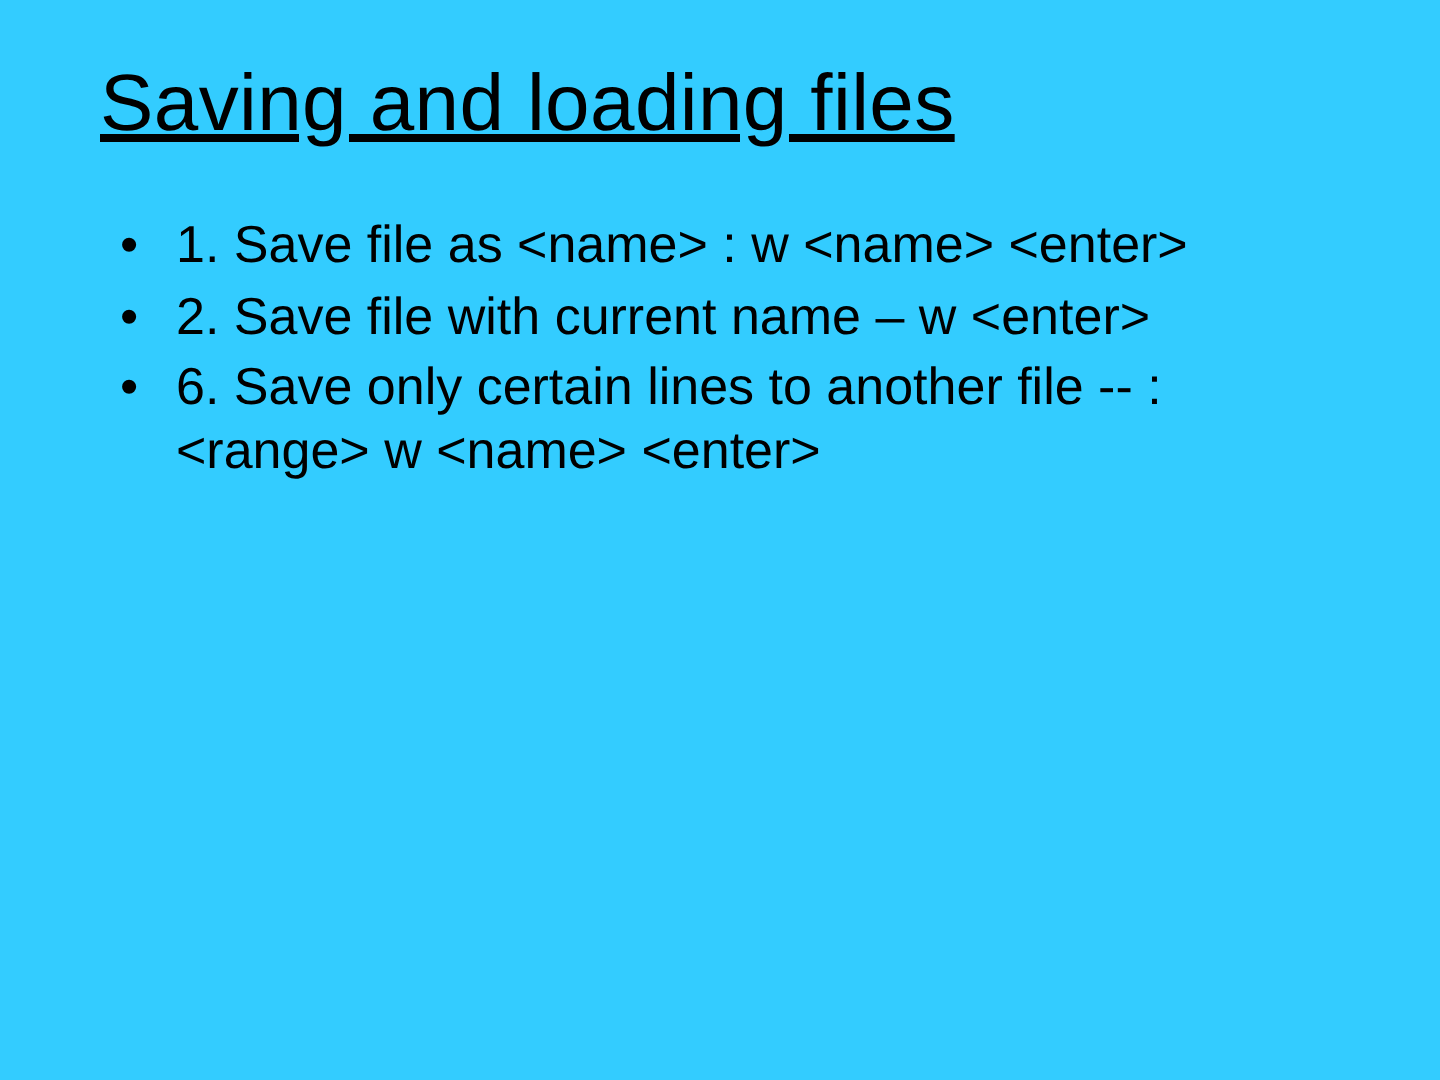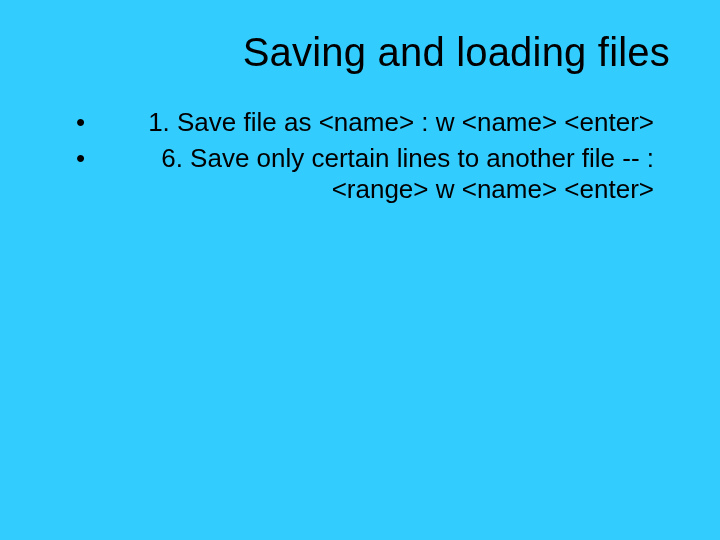--- a/index.html
+++ b/index.html
@@ -14,29 +14,29 @@
   }
   .slide {
     box-sizing: border-box;
     width: 720px;
     height: 540px;
     padding: 30px 50px 40px 50px;
   }
   h1.title {
     font-size: 40px;
     font-weight: normal;
-    text-align: right;
+    text-align: left;
     margin: 0 0 32px 0;
     letter-spacing: 0.2px;
+    text-decoration: underline;
   }
   ul.bullets {
     list-style: none;
-    margin: 16px;
+    margin: 0;
     padding: 0 0 0 10px;
-    text-align: right;
   }
   ul.bullets li {
     position: relative;
     font-size: 26px;
     line-height: 1.22;
     padding-left: 28px;
     margin: 0 0 4px 0;
   }
   ul.bullets li::before {
     content: "•";
@@ -47,15 +47,16 @@
     line-height: 1.22;
   }
 </style>
 </head>
 <body>
 
 <div class="slide">
   <h1 class="title">Saving and loading files</h1>
   <ul class="bullets">
     <li>1. Save file as &lt;name&gt;  : w &lt;name&gt; &lt;enter&gt;</li>
+    <li>2. Save file with current name – w &lt;enter&gt;</li>
     <li>6. Save only certain lines to another file -- : &lt;range&gt; w &lt;name&gt; &lt;enter&gt;</li>
   </ul>
 </div>
 
 </body></html>

